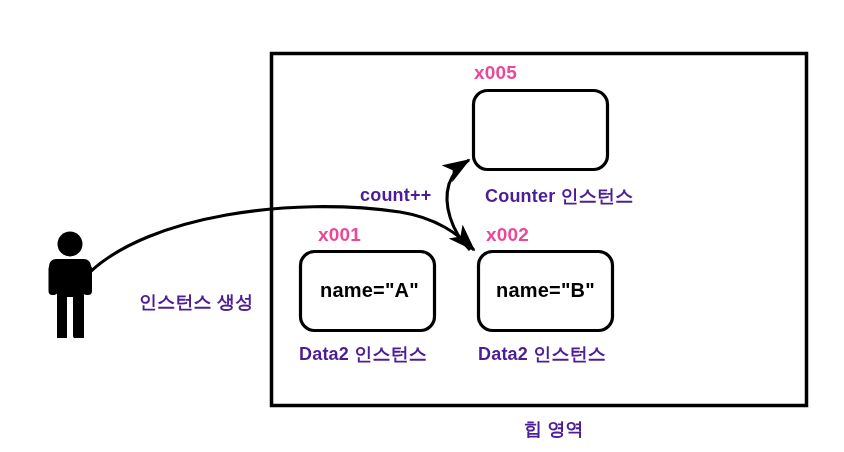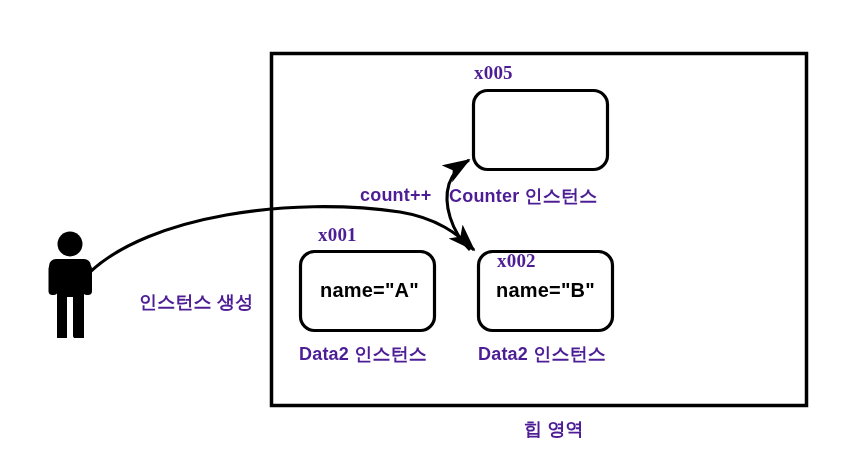--- a/index.html
+++ b/index.html
@@ -24,45 +24,44 @@
   }
   .txt {
     position: absolute;
     white-space: nowrap;
     font-family: "Liberation Sans", "DejaVu Sans", sans-serif;
   }
   
   .addr {
     font-size: 19px;
     font-weight: bold;
-    color: #4c1d95;
+    color: #ec4899;
     letter-spacing: 0.2px;
-    font-family: Liberation Serif, serif;
   }
   .boxval {
     font-size: 20px;
     font-weight: bold;
     color: #000000;
     letter-spacing: 0.2px;
   }
   .gray-label-lg {
     font-size: 18px;
     font-weight: bold;
     color: #4c1d95;
     letter-spacing: 0.2px;
   }
   
   #heap-label      { left: 524px; top: 417px; }
   #addr-x005       { left: 474px; top: 62px; }
   #addr-x001       { left: 318px; top: 224px; }
-  #addr-x002       { left: 497px; top: 224px; margin-top: 26px; }
+  #addr-x002       { left: 486px; top: 224px; }
   #val-x005        { left: 484px; top: 118px; }
   #val-x001        { left: 320px; top: 279px; }
   #val-x002        { left: 496px; top: 279px; }
-  #lbl-counter     { left: 449px; top: 184px; }
+  #lbl-counter     { left: 485px; top: 184px; }
   #lbl-countpp     { left: 360px; top: 185px; }
   #lbl-data2-a     { left: 299px; top: 342px; }
   #lbl-data2-b     { left: 478px; top: 342px; }
   #lbl-create      { left: 139px; top: 270px; margin-top: 20px; }
 </style>
 </head>
 <body>
 
 <div id="canvas">
 

